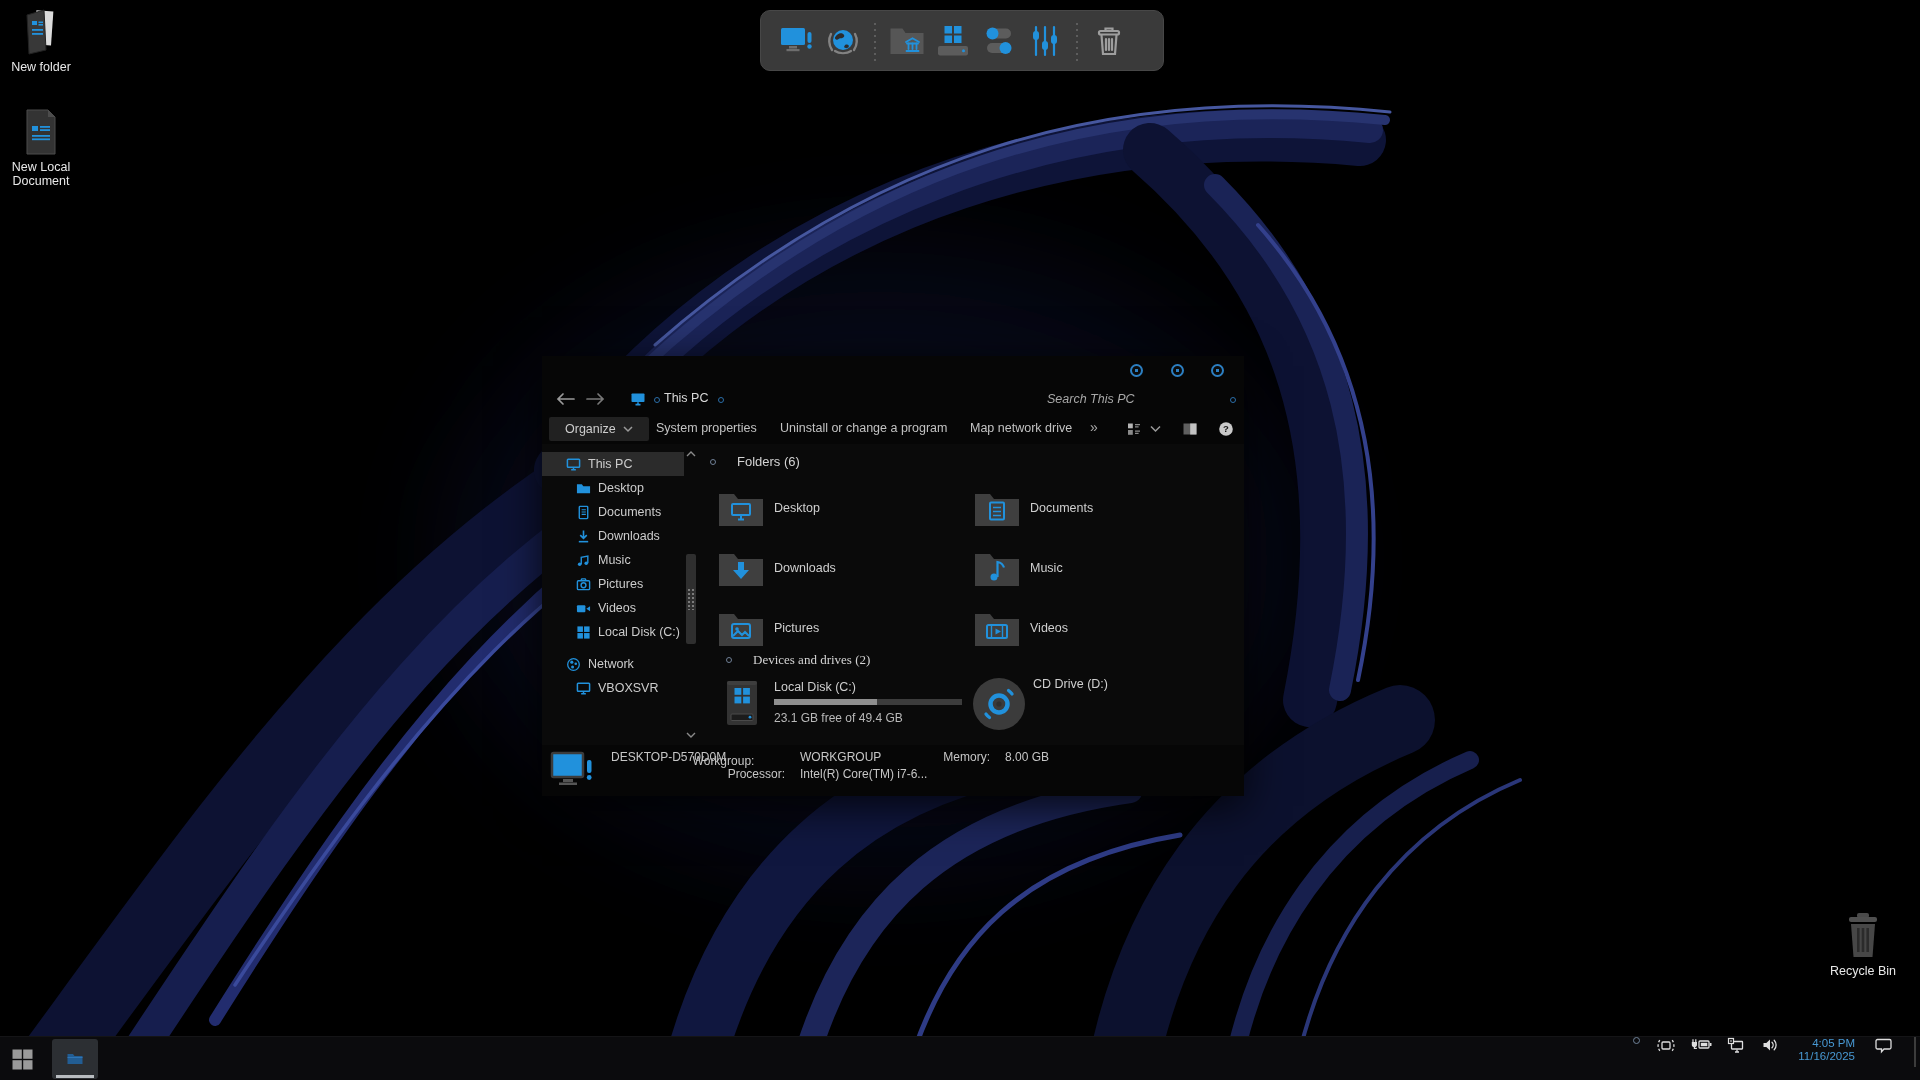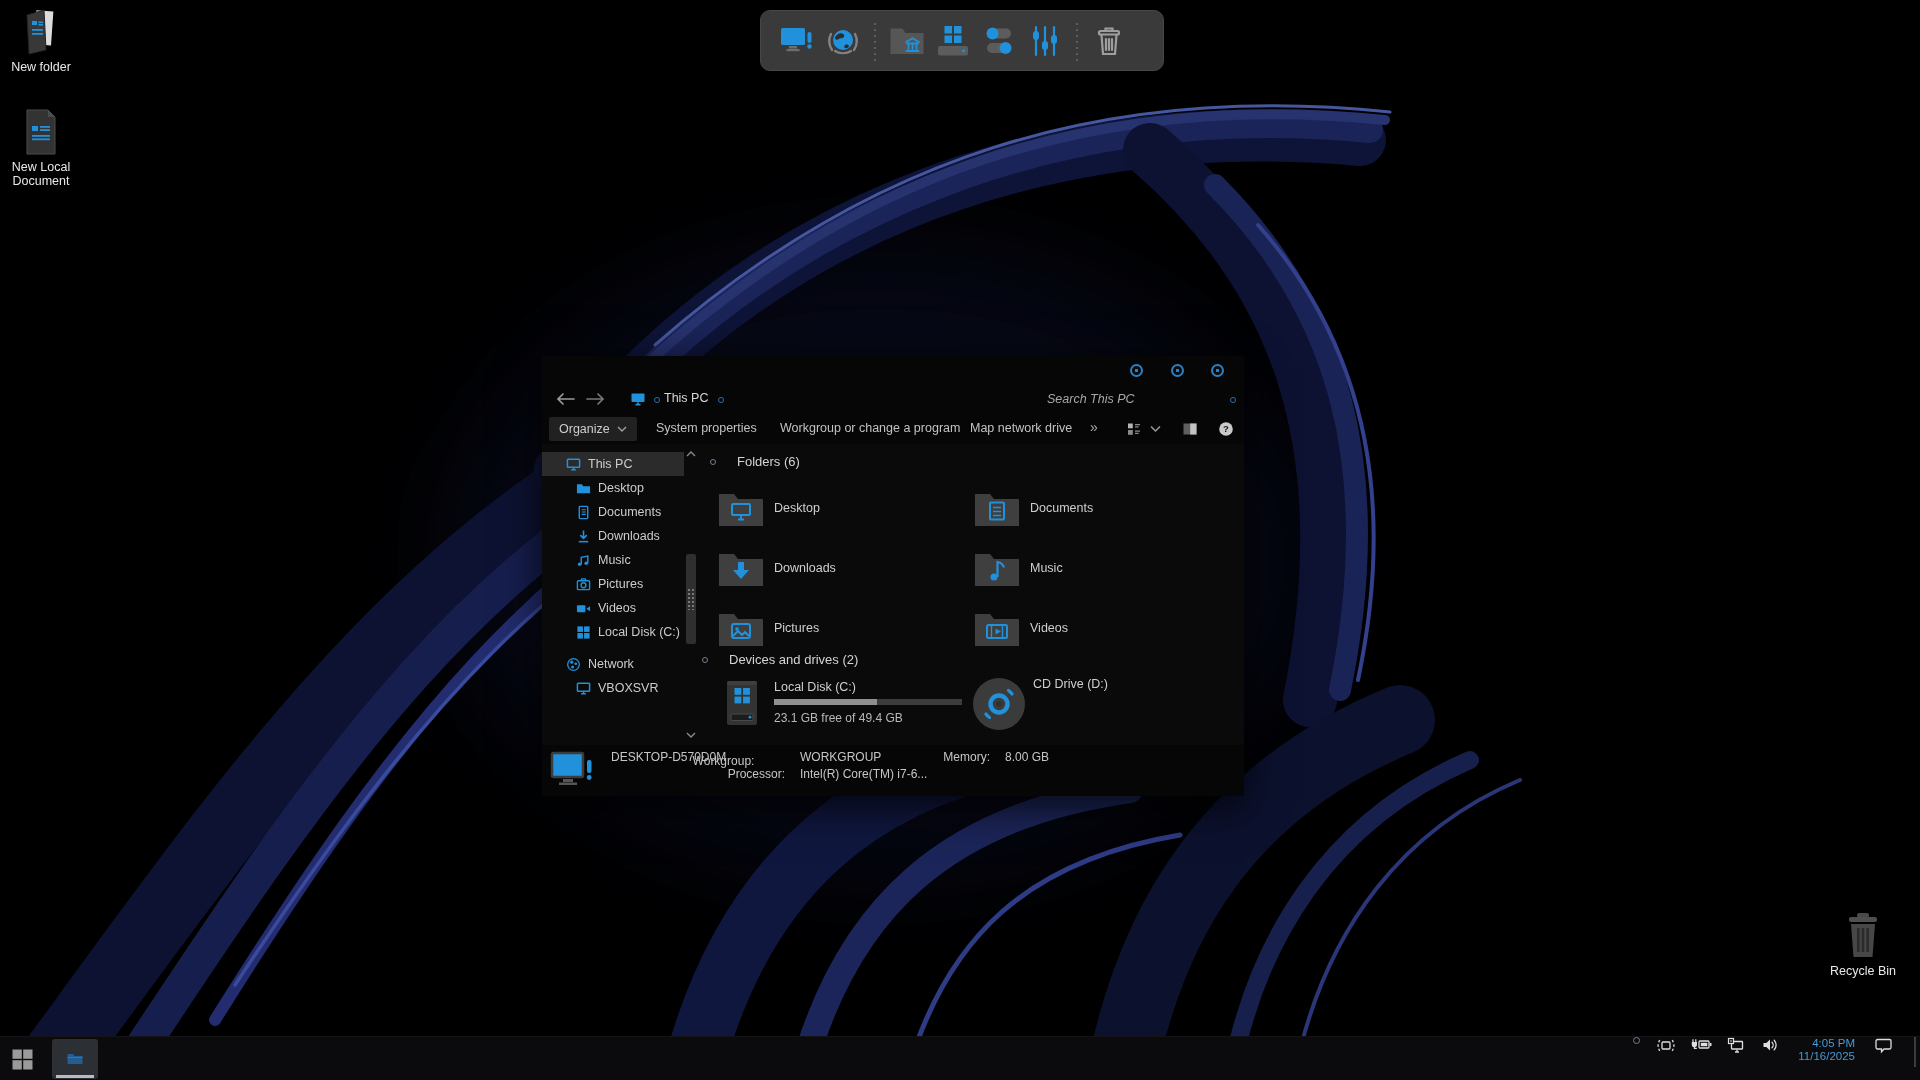--- a/index.html
+++ b/index.html
@@ -44,21 +44,21 @@
   .addr-icon { position:absolute; left:88px; top:7px; }
   .ringsep { position:absolute; width:6px; height:6px; border:1.5px solid #2a6da8; border-radius:50%; }
   #sep1 { left:112px; top:13px; } #sep2 { left:176px; top:13px; } #sep-search { left:688px; top:13px; }
   .addr-text { position:absolute; left:122px; top:7px; color:#d8d8d8; }
   .searchbox { position:absolute; left:505px; top:4px; width:178px; height:22px;
                background:transparent; border:none; outline:none; color:#ef4444;
                font-style:italic; font-size:12.5px; font-family:"Liberation Sans",sans-serif; }
   .searchbox::placeholder { color:#a8a8a8; opacity:1; }
 
   .menubar { position:absolute; left:0; top:58px; right:0; height:30px; background:#060606; }
-  .organize { position:absolute; left:7px; top:3px; height:24px; padding:0 10px;
+  .organize { position:absolute; left:7px; top:3px; height:24px; padding:0 16px;
               background:#212121; border-radius:2px; display:flex; align-items:center; gap:7px;
               color:#cdcdcd; }
   .menuitem { position:absolute; top:7px; color:#c2c2c2; white-space:nowrap; }
   #mi-sysprops { left:114px; } #mi-uninstall { left:238px; } #mi-mapdrive { left:428px; }
   #mi-overflow { left:548px; top:5px; color:#a8a8a8; font-size:14px; }
   .viewbtn { position:absolute; top:7px; }
   #vb-tiles { left:584px; } #vb-chev { left:608px; top:11px; } #vb-pane { left:640px; } #vb-help { left:676px; }
 
   .sidebar { position:absolute; left:0; top:88px; width:142px; bottom:51px; padding-top:8px; background:#0a0a0a; overflow:hidden; }
   .srow { height:24px; display:flex; align-items:center; gap:7px; color:#cccccc; white-space:nowrap; }
@@ -72,21 +72,21 @@
   .vs-up { top:4px; } .vs-down { bottom:4px; }
   .vs-thumb { position:absolute; left:2px; top:110px; width:10px; height:90px; background:#2f2f2f; border-radius:2px;
               display:flex; align-items:center; justify-content:center; }
   .vs-grip { width:8px; height:22px;
              background-image:radial-gradient(circle,#7a7a7a 0.9px, transparent 1.2px);
              background-size:4px 4px; }
 
   .content { position:absolute; left:158px; right:0; top:88px; bottom:51px; }
   .secthead { position:absolute; display:flex; align-items:center; gap:21px; color:#d4d4d4; font-size:13px; }
   #sect-folders { left:10px; top:10px; }
-  #sect-devices { left:2px; top:208px; }
+  #sect-devices { left:26px; top:208px;font-family:Liberation Serif, serif; }
   .ringbullet { width:6px; height:6px; border:1.5px solid #6f7f95; border-radius:50%; }
 
   .tile { position:absolute; width:250px; height:40px; display:flex; align-items:center; gap:10px; }
   .tile .tlabel { color:#cfcfcf; }
   .tcol0 { left:18px; } .tcol1 { left:274px; }
   .trow0 { top:44px; } .trow1 { top:104px; } .trow2 { top:164px; }
 
   .drive-tile { position:absolute; left:18px; top:235px; width:250px; height:52px; display:flex; gap:8px; }
   .drive-info { padding-top:1px; }
   .drive-info .tlabel { color:#cfcfcf; }
@@ -302,21 +302,21 @@
   </div>
 
   <div class="menubar">
     <span class="organize">
       <span>Organize</span>
       <svg width="10" height="7" viewBox="0 0 10 7">
           <path d="M1 1 l4 4 4-4" stroke="#9a9a9a" stroke-width="1.5" fill="none"></path>
         </svg>
     </span>
     <span class="menuitem" id="mi-sysprops">System properties</span>
-    <span class="menuitem" id="mi-uninstall">Workgroup or change a program</span>
+    <span class="menuitem" id="mi-uninstall">Uninstall or change a program</span>
     <span class="menuitem" id="mi-mapdrive">Map network drive</span>
     <span class="menuitem" id="mi-overflow">»</span>
     <span class="viewbtn" id="vb-tiles">
       <svg width="16" height="16" viewBox="0 0 16 16">
         <rect x="2" y="2.5" width="4.8" height="4.8" fill="#b5b5b5"></rect>
         <path d="M9 3.6 h5 M9 5.8 h3.6" stroke="#8a8a8a" stroke-width="1.3"></path>
         <rect x="2" y="9" width="4.8" height="4.8" fill="#8a8a8a"></rect>
         <path d="M9 10.1 h5 M9 12.3 h3.6" stroke="#8a8a8a" stroke-width="1.3"></path>
       </svg>
     </span>

